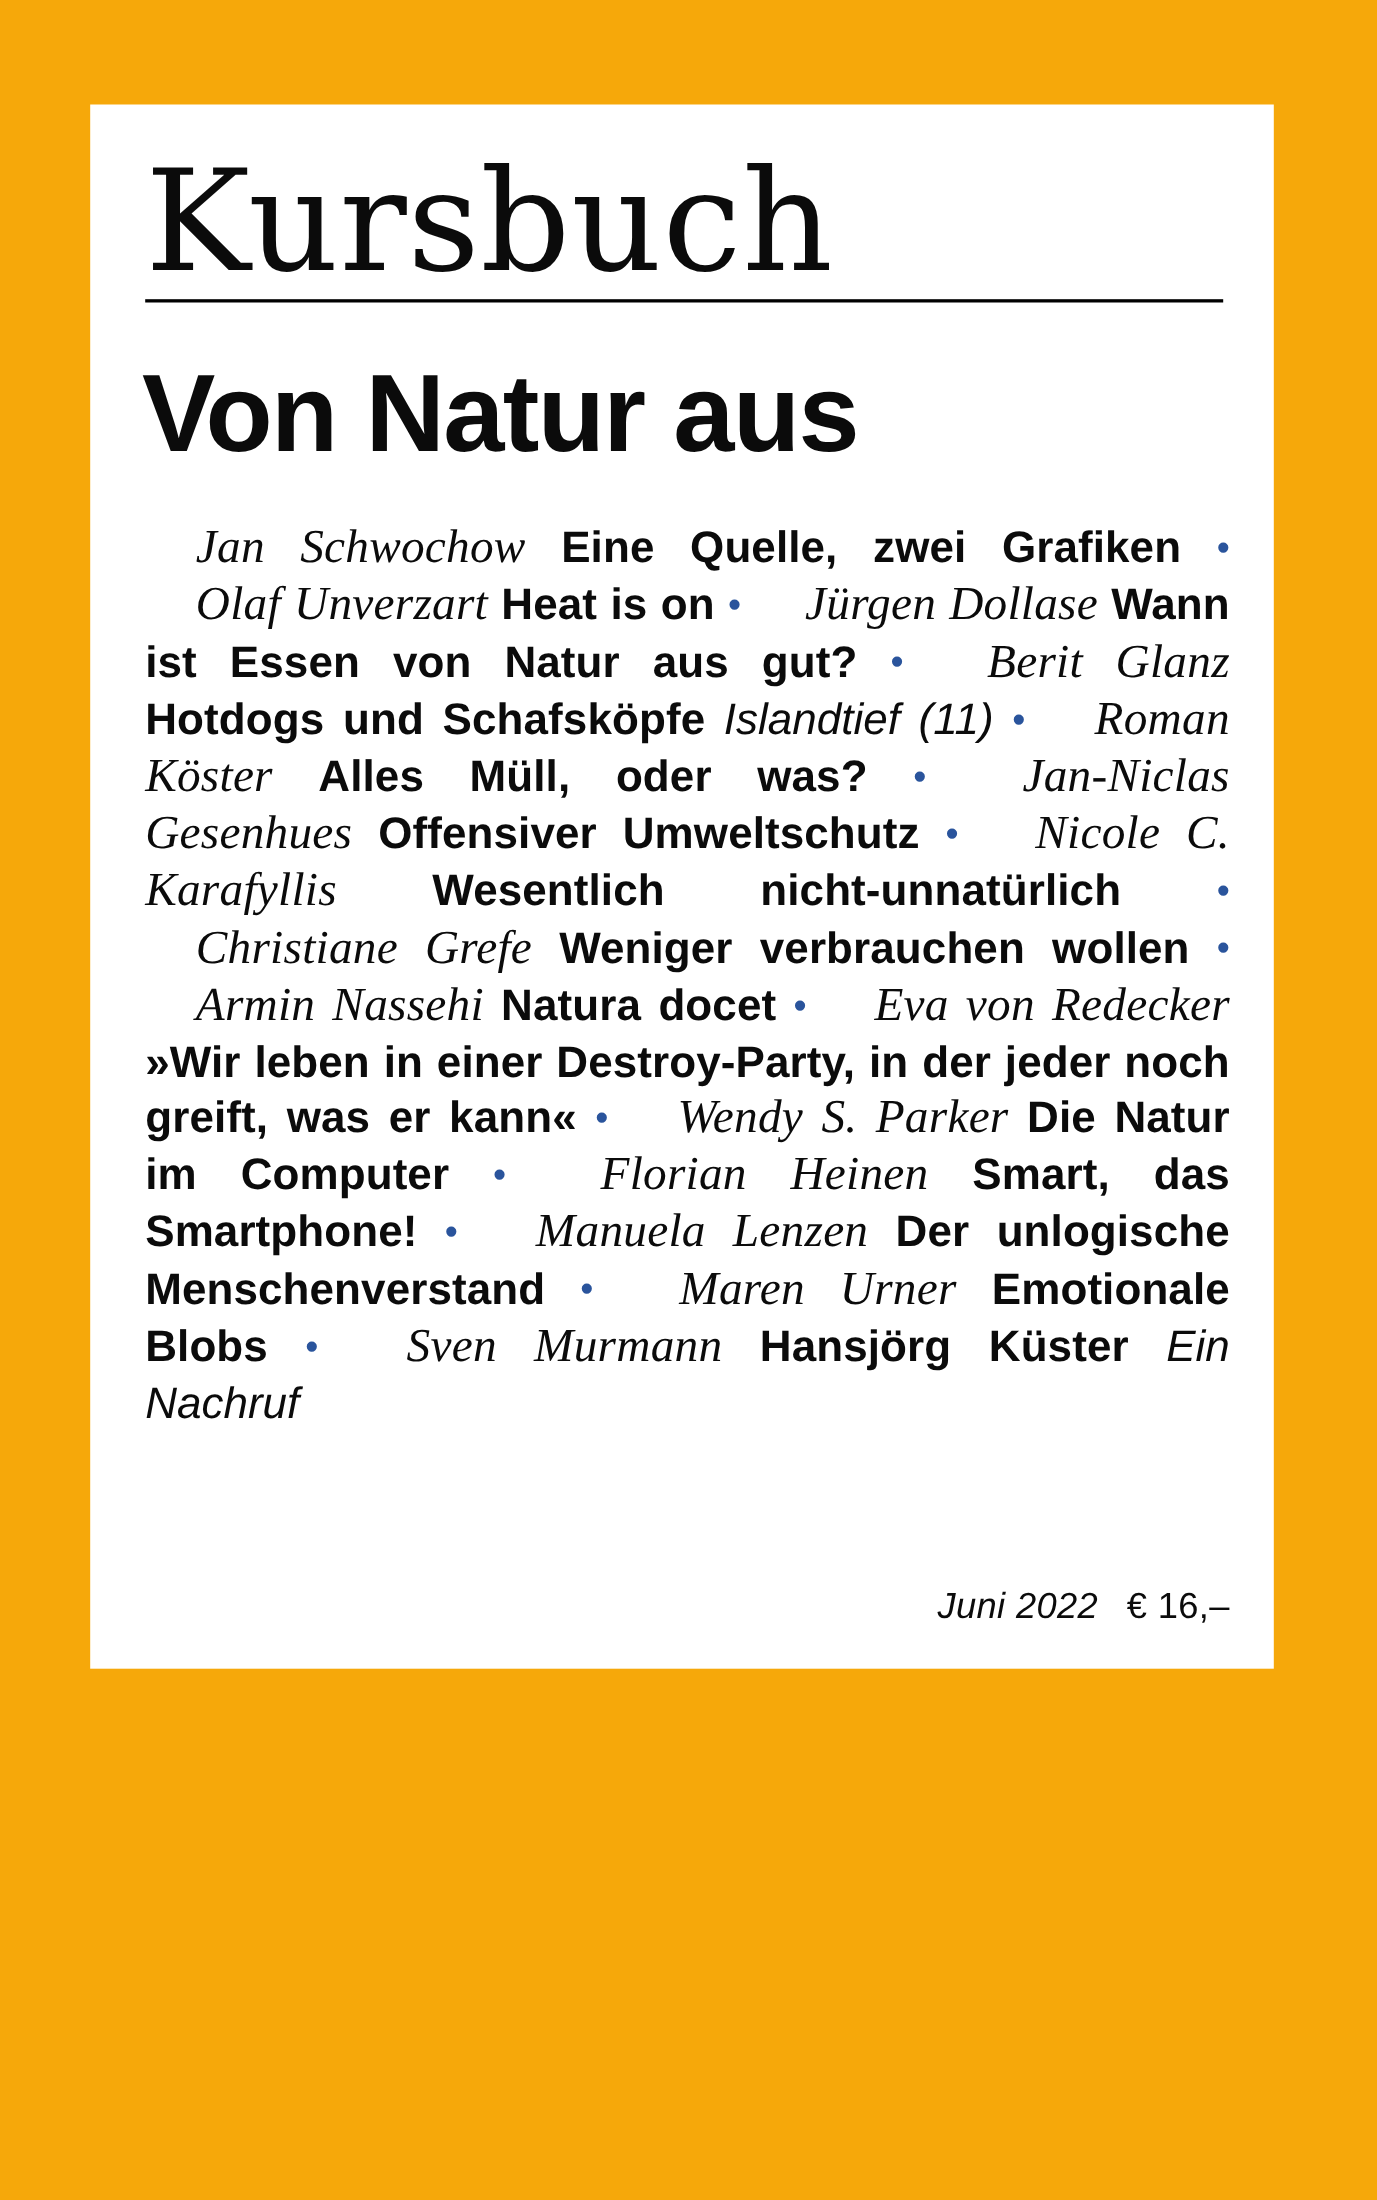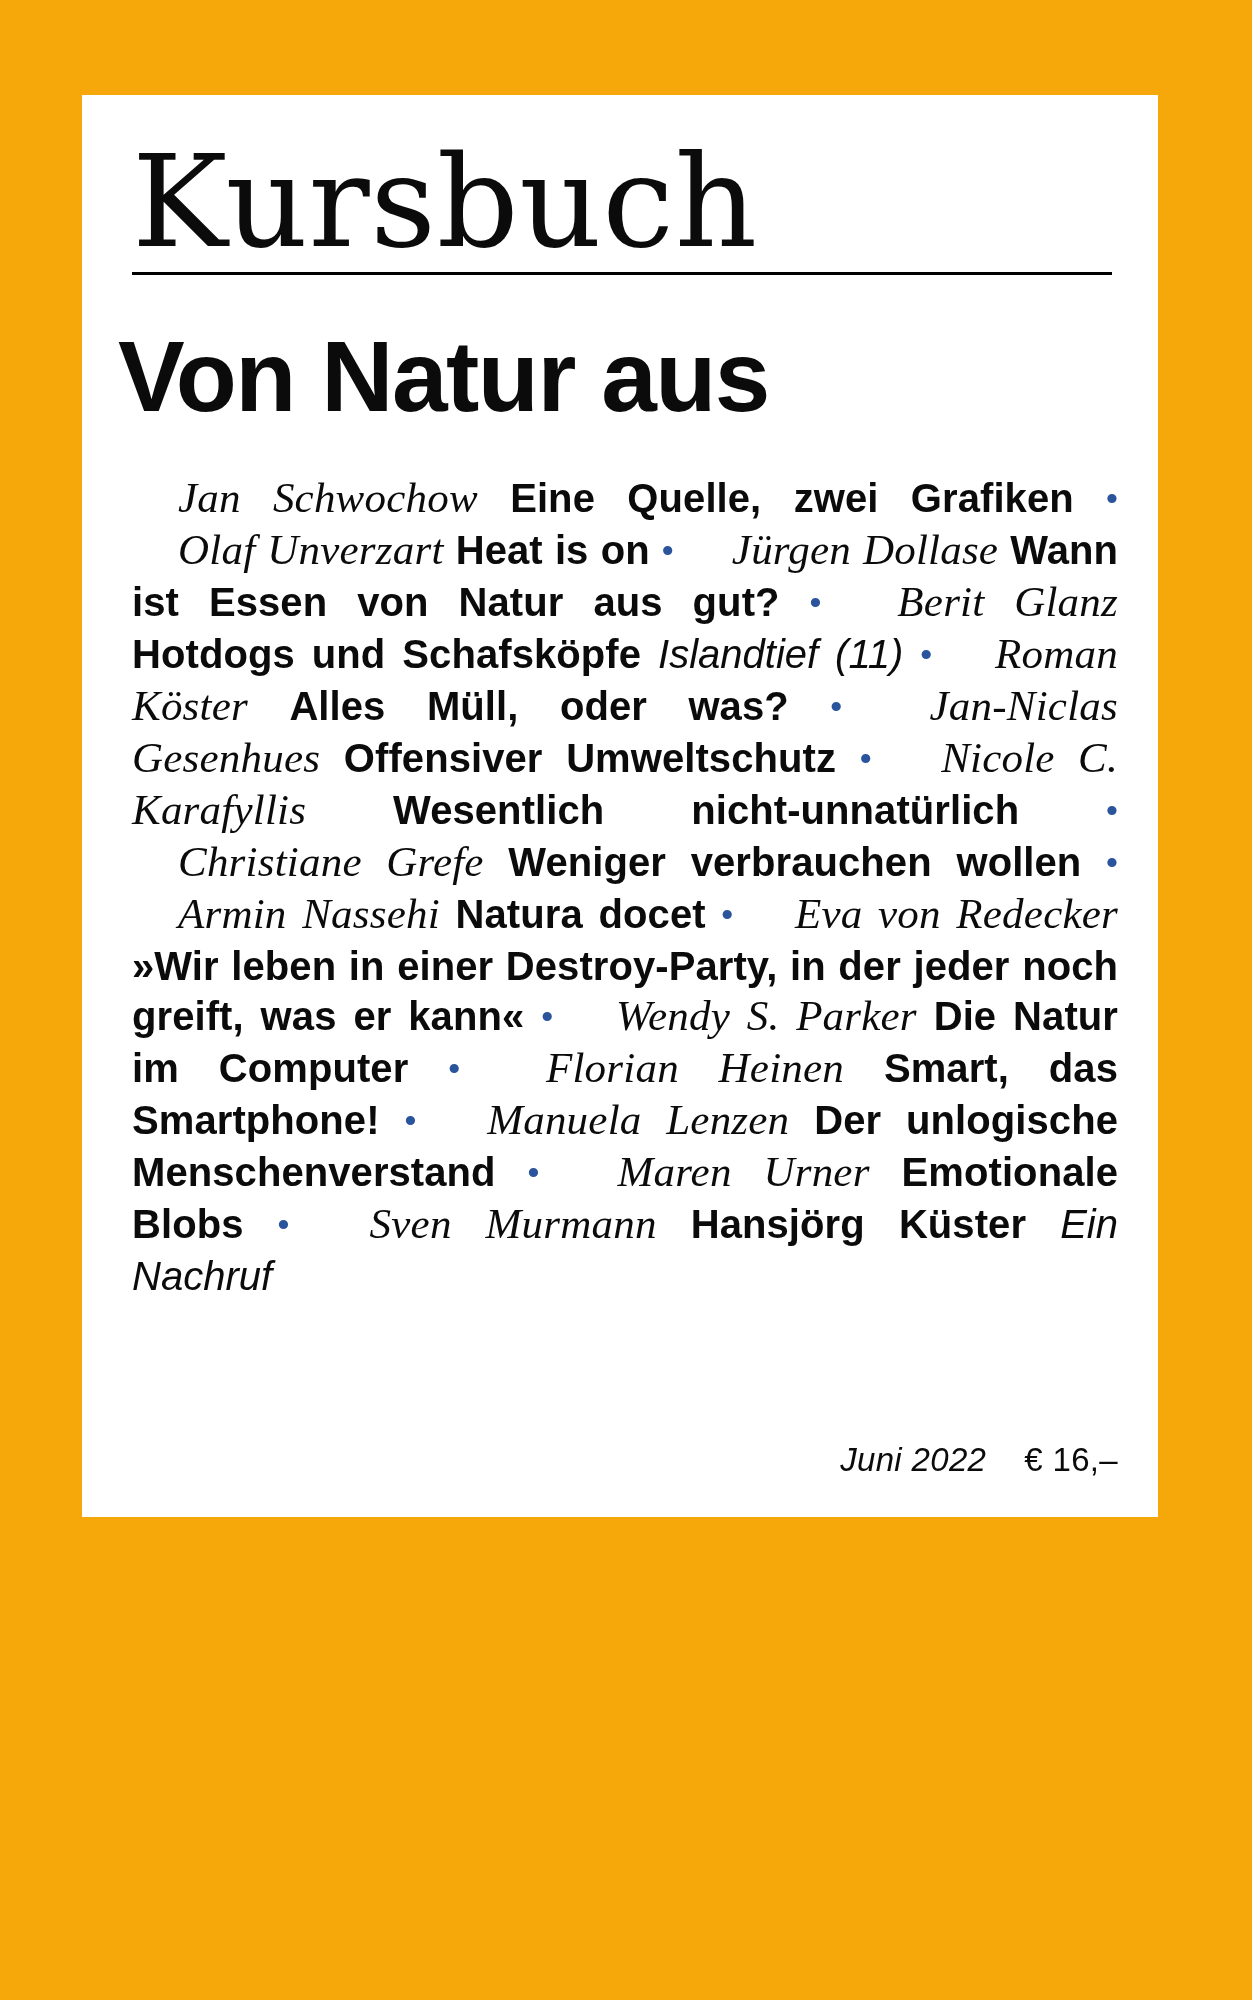--- a/index.html
+++ b/index.html
@@ -40,21 +40,21 @@
   .issue .os-lg { font-size: 1em; }
   .masthead-rule {
     position: absolute;
     left: 50px; right: 46px; top: 177px;
     height: 3px;
     background: #000;
   }
   
   .cover-title {
     position: absolute;
-    left: 36px; top: 231px;
+    left: 47px; top: 231px;
     margin: 0;
     font-family: "Liberation Sans", sans-serif;
     font-weight: 700;
     font-size: 100px;
     line-height: 1;
     letter-spacing: -0.015em;
     white-space: nowrap;
   }
   
   .contents {
@@ -90,21 +90,21 @@
   
   .imprint {
     position: absolute;
     right: 40px; top: 1345px;
     font-size: 33px;
     line-height: 40px;
     white-space: nowrap;
     letter-spacing: 0.01em;
   }
   .imprint .date { font-style: italic; }
-  .imprint .price { margin-left: 38px; font-style: normal; }
+  .imprint .price { margin-left: 26px; font-style: normal; }
 </style>
 </head>
 <body>
 
 <div class="page">
   <div class="card">
 
     <div class="masthead">
       <span>Kursbuch</span>
     </div>

